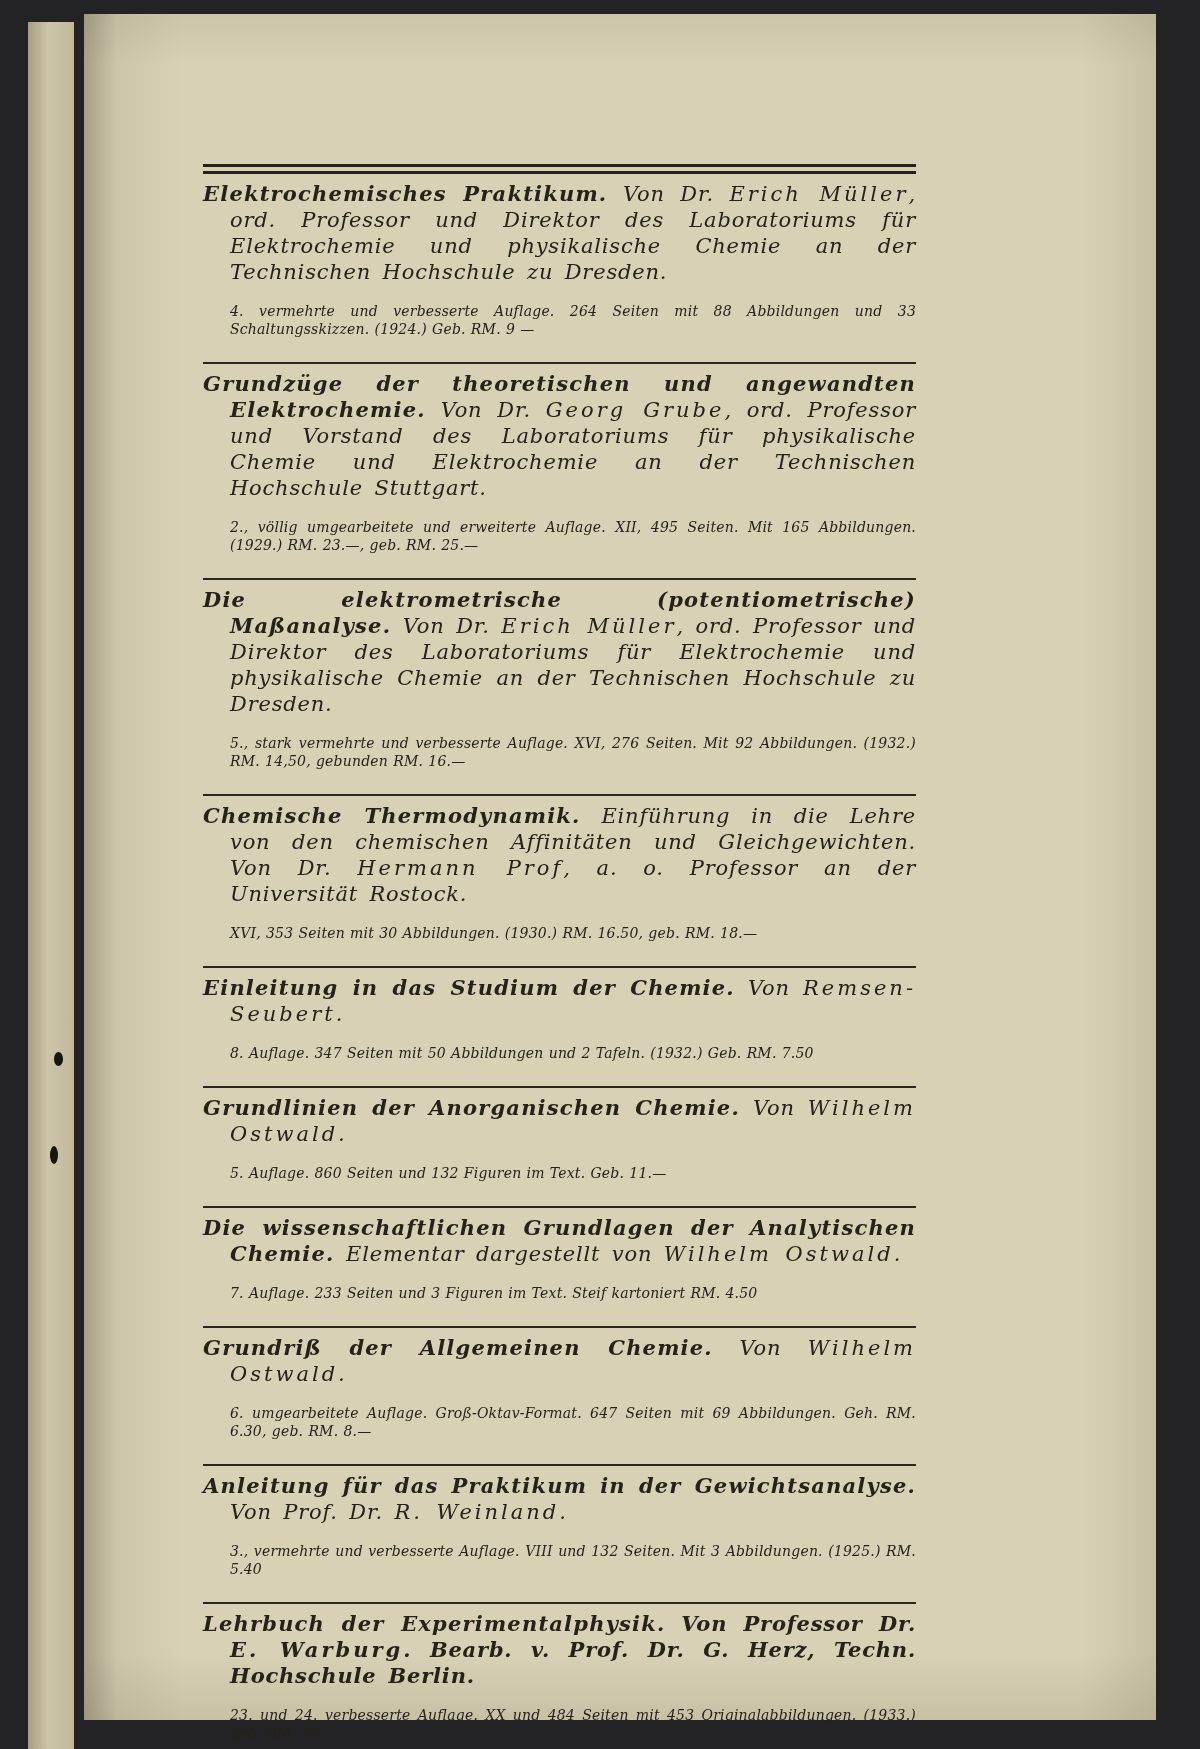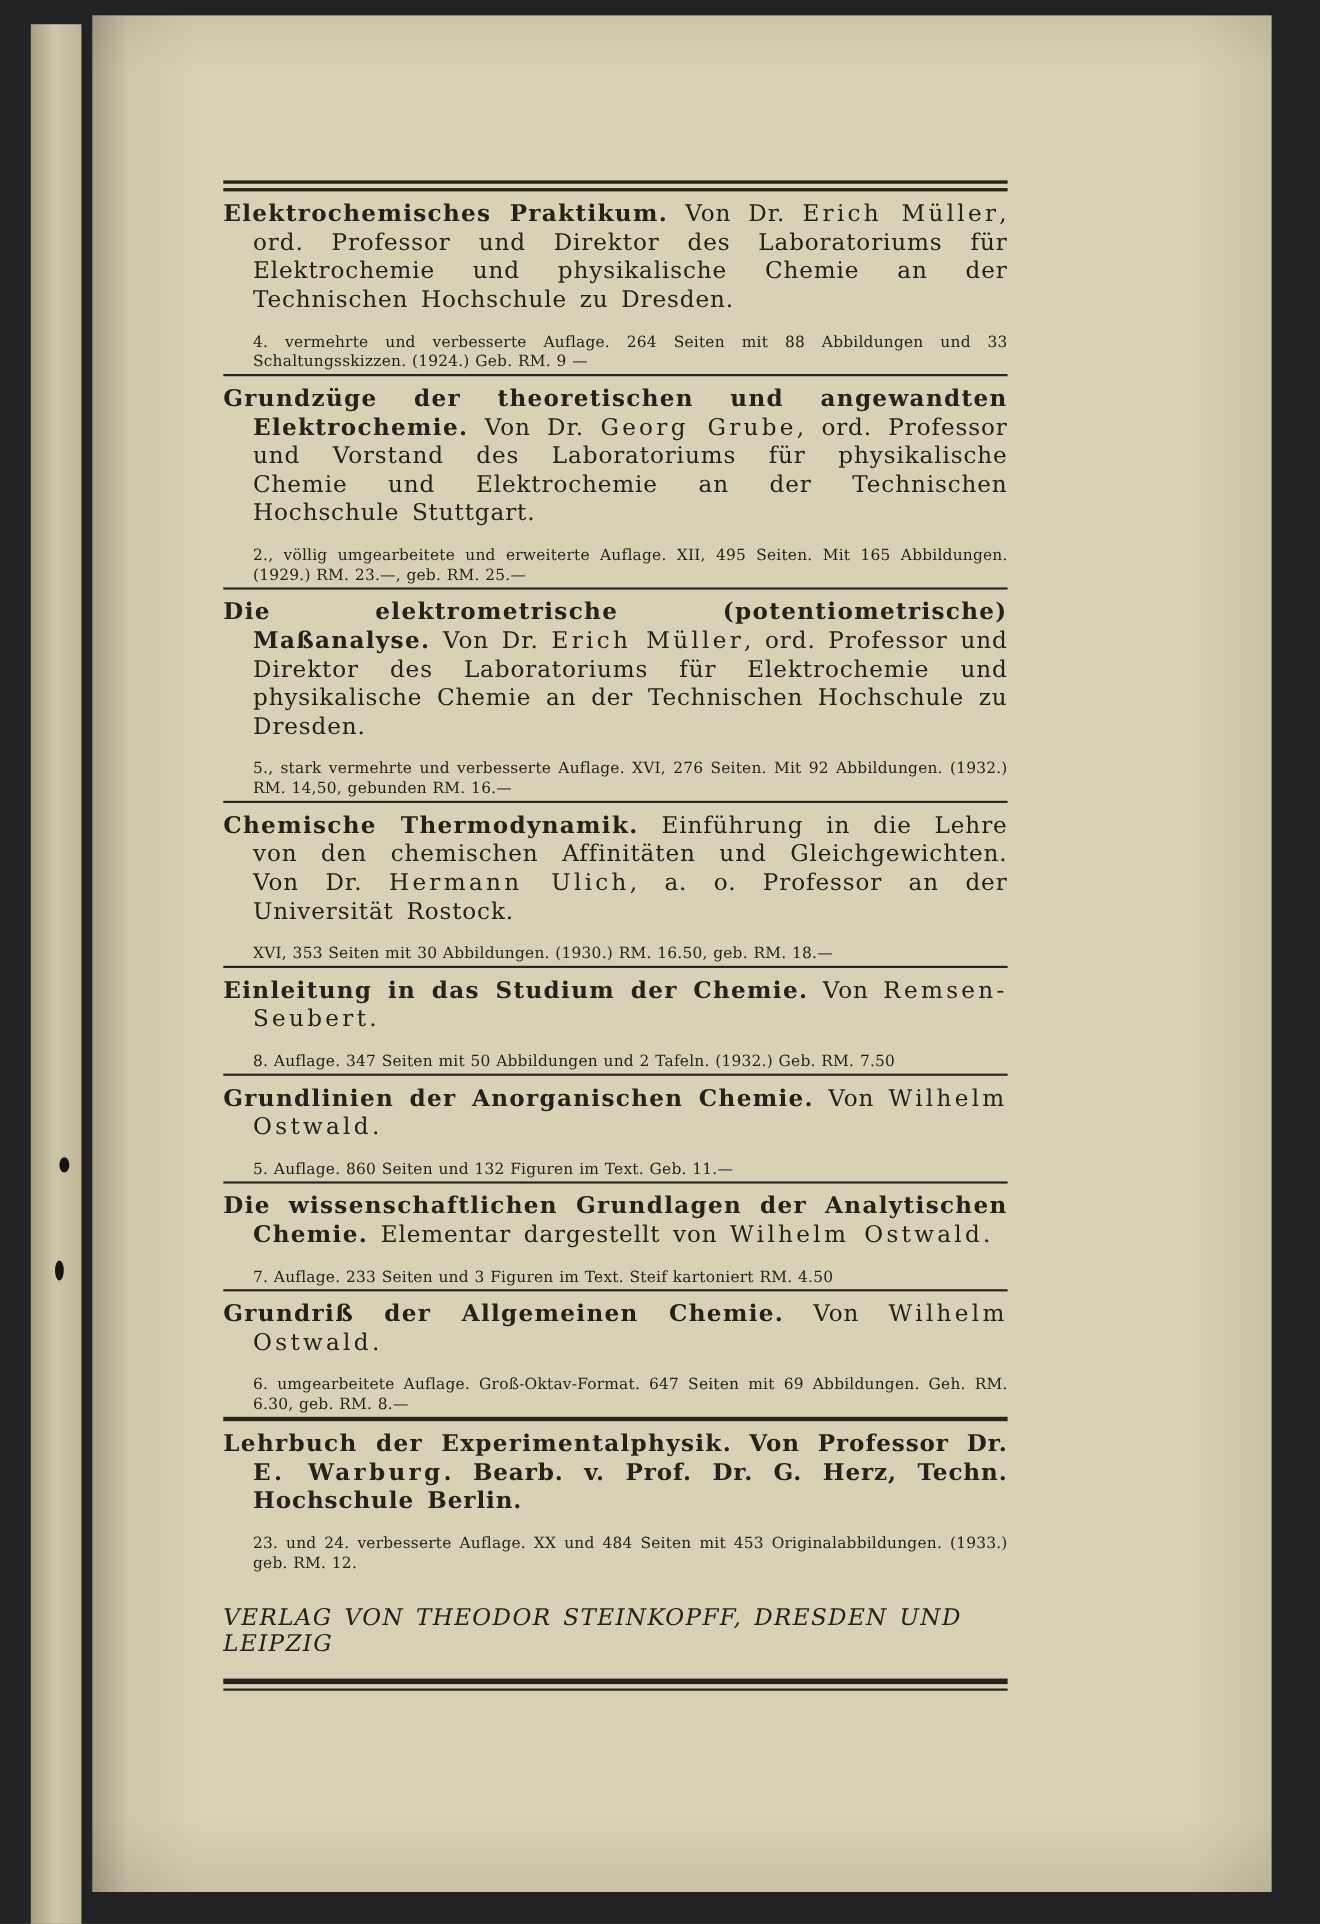--- a/index.html
+++ b/index.html
@@ -50,21 +50,21 @@
     margin-top: 20px;
     height: 11px;
     border-top: 5px solid #26221a;
     border-bottom: 2px solid #26221a;
   }
   hr.sep {
     border: 0; margin: 0;
     border-top: 2px solid #2b261d;
   }
 
-  .entry { padding-bottom: 2px; }
+  .entry { padding-bottom: 24px; font-style: italic; }
   .head {
     margin: 7px 0 0;
     font-size: 21px;
     line-height: 26px;
     text-align: justify;
     padding-left: 27px;
     text-indent: -27px;
     letter-spacing: 0.8px;
     word-spacing: 4px;
   }
@@ -123,21 +123,21 @@
       <p class="head"><b class="title">Die elektrometrische (potentiometrische) Maßanalyse.</b>
 <span class="byline-pre">Von Dr.</span>
 <span class="author">Erich Müller</span><span class="byline-post">, ord. Professor und Direktor des Laboratoriums für Elektrochemie und physikalische Chemie an der Technischen Hochschule zu Dresden.</span></p>
       <p class="details">5., stark vermehrte und verbesserte Auflage. XVI, 276 Seiten. Mit 92 Abbildungen. (1932.) RM. 14,50, gebunden RM. 16.—</p>
     </section>
     <hr class="sep">
 
     <section class="entry">
       <p class="head"><b class="title">Chemische Thermodynamik.</b>
 <span class="byline-pre">Einführung in die Lehre von den chemischen Affinitäten und Gleichgewichten. Von Dr.</span>
-<span class="author">Hermann Ulich</span><span class="byline-post">, a. o. Professor an der Universität Rostock.</span></p>
+<span class="author">Hermann Prof</span><span class="byline-post">, a. o. Professor an der Universität Rostock.</span></p>
       <p class="details">XVI, 353 Seiten mit 30 Abbildungen. (1930.) RM. 16.50, geb. RM. 18.—</p>
     </section>
     <hr class="sep">
 
     <section class="entry">
       <p class="head"><b class="title">Einleitung in das Studium der Chemie.</b>
 <span class="byline-pre">Von</span>
 <span class="author">Remsen-Seubert</span><span class="byline-post">.</span></p>
       <p class="details">8. Auflage. 347 Seiten mit 50 Abbildungen und 2 Tafeln. (1932.) Geb. RM. 7.50</p>
     </section>
@@ -160,20 +160,26 @@
     <hr class="sep">
 
     <section class="entry">
       <p class="head"><b class="title">Grundriß der Allgemeinen Chemie.</b>
 <span class="byline-pre">Von</span>
 <span class="author">Wilhelm Ostwald</span><span class="byline-post">.</span></p>
       <p class="details">6. umgearbeitete Auflage. Groß-Oktav-Format. 647 Seiten mit 69 Abbildungen. Geh. RM. 6.30, geb. RM. 8.—</p>
     </section>
     <hr class="sep">
 
+    <section class="entry">
+      <p class="head"><b class="title">Anleitung für das Praktikum in der Gewichtsanalyse.</b>
+<span class="byline-pre">Von Prof. Dr.</span>
+<span class="author">R. Weinland</span><span class="byline-post">.</span></p>
+      <p class="details">3., vermehrte und verbesserte Auflage. VIII und 132 Seiten. Mit 3 Abbildungen. (1925.) RM. 5.40</p>
+    </section>
     <hr class="sep">
 
     <section class="entry">
       <p class="head head-strong"><b class="title">Lehrbuch der Experimentalphysik.</b>
 <span class="byline-pre">Von Professor Dr.</span>
 <span class="author">E. Warburg</span><span class="byline-post">. Bearb. v. Prof. Dr. G. Herz, Techn. Hochschule Berlin.</span></p>
       <p class="details">23. und 24. verbesserte Auflage. XX und 484 Seiten mit 453 Originalabbildungen. (1933.) geb. RM. 12.</p>
     </section>
 
     <p class="footer-line">VERLAG VON THEODOR STEINKOPFF, DRESDEN UND LEIPZIG</p>

